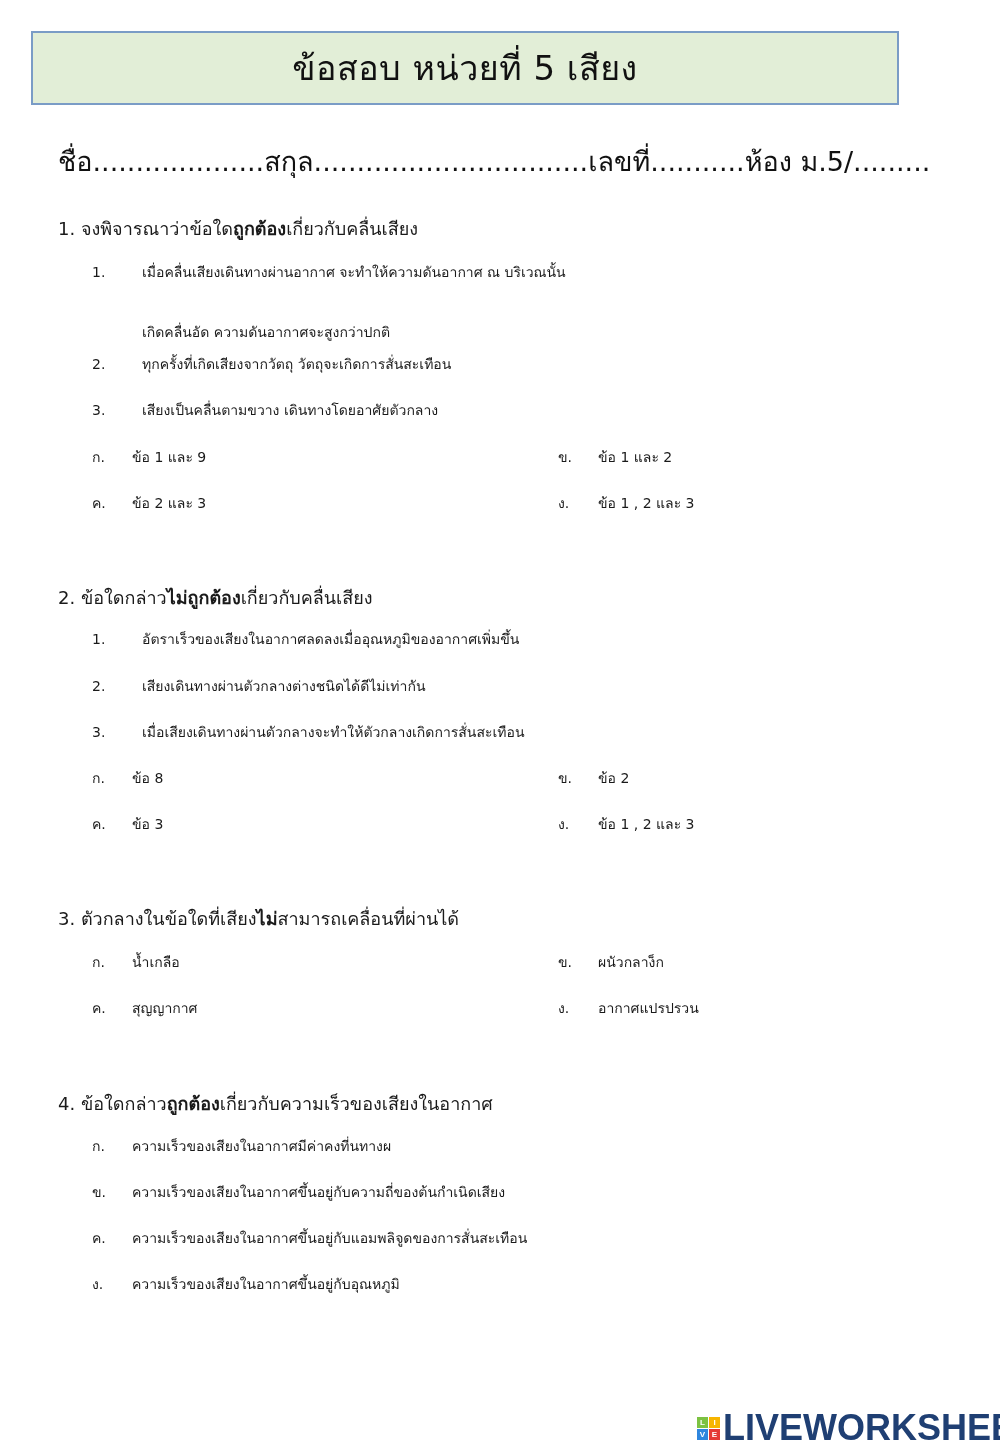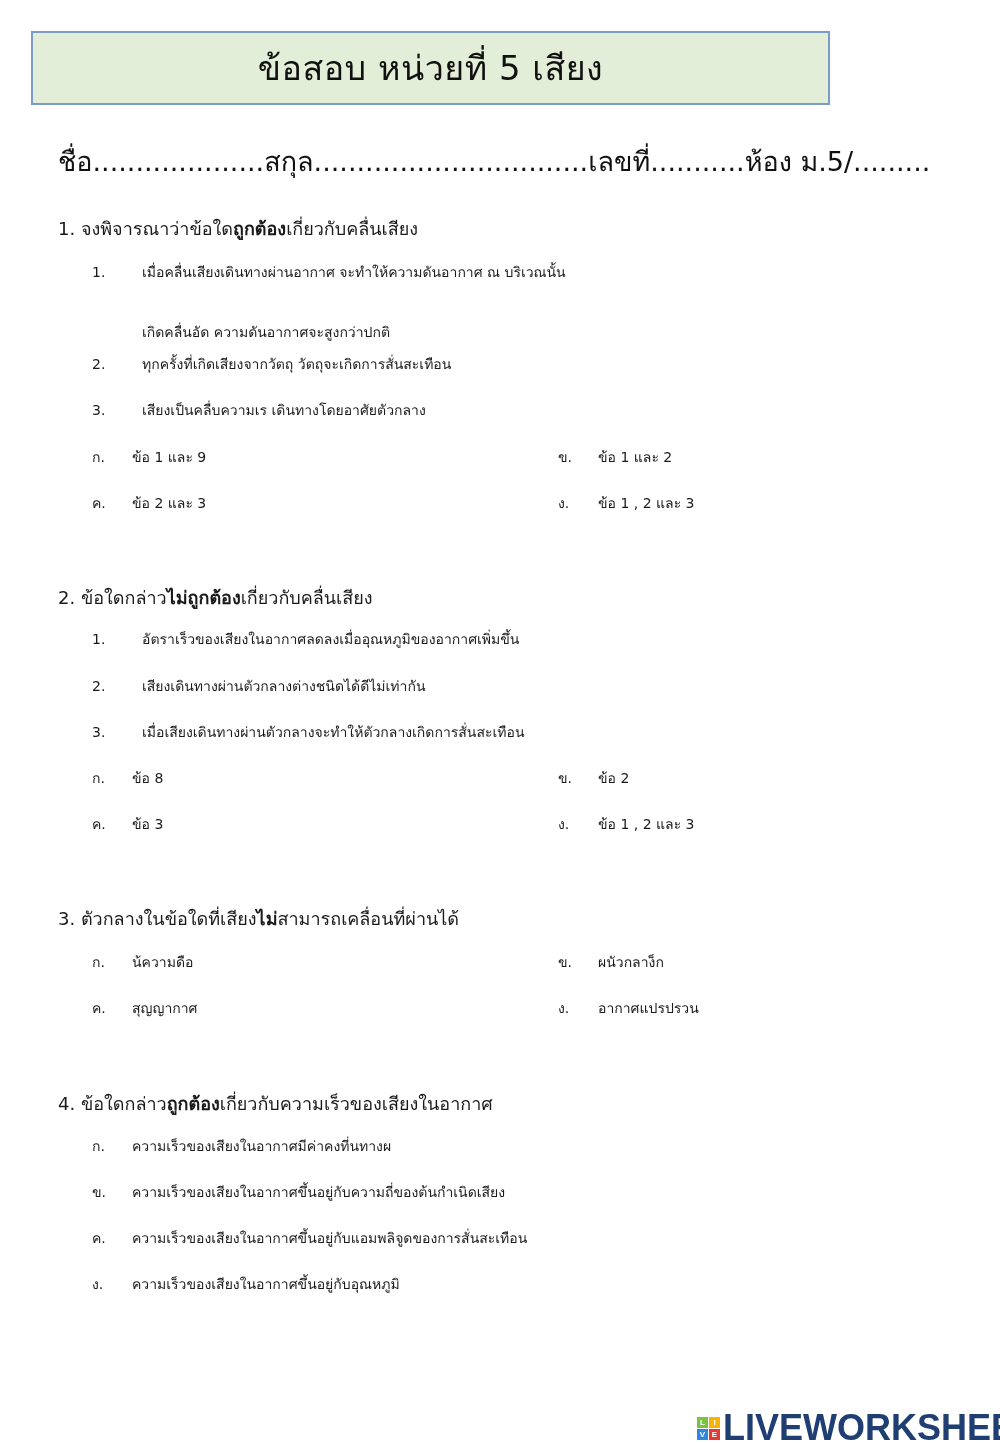--- a/index.html
+++ b/index.html
@@ -1,21 +1,21 @@
 <!DOCTYPE html>
 <html><head>
 <meta charset="utf-8">
 <style>
   html, body { margin: 0; padding: 0; }
   body {
     width: 1000px; height: 1443px; background: #ffffff; position: relative; overflow: hidden;
     font-family: "DejaVu Sans", "Liberation Sans", sans-serif; color: #1a1a1a;
   }
   .title-box {
-    position: absolute; left: 31px; top: 31px; width: 799px; height: 74px;
+    position: absolute; left: 31px; top: 31px; width: 868px; height: 74px;
     background: #e2eed7; border: 2px solid #7a9cc6; box-sizing: border-box;
     display: flex; align-items: center; justify-content: center;
   }
   .title-text { font-size: 34px; color: #111; letter-spacing: 0.5px; }
   .name-line {
     position: absolute; left: 58px; top: 140px; font-size: 27px; color: #111; white-space: nowrap;
   }
   .q { position: absolute; left: 58px; font-size: 18px; white-space: nowrap; }
   .q b { font-weight: bold; }
   .line { position: absolute; font-size: 14px; white-space: nowrap; color: #1a1a1a; }
@@ -43,21 +43,21 @@
 
 <div class="name-line">ชื่อ....................สกุล................................เลขที่...........ห้อง ม.5/.........</div>
 
 <div class="q" style="top:214px;">
   <span>1.</span>
   <span>จงพิจารณาว่าข้อใด</span><b>ถูกต้อง</b><span>เกี่ยวกับคลื่นเสียง</span>
 </div>
 <div class="line" style="left:92px; top:261px;"><span class="num">1.</span><span>เมื่อคลื่นเสียงเดินทางผ่านอากาศ จะทำให้ความดันอากาศ ณ บริเวณนั้น</span></div>
 <div class="line" style="left:142px; top:321px;">เกิดคลื่นอัด ความดันอากาศจะสูงกว่าปกติ</div>
 <div class="line" style="left:92px; top:353px;"><span class="num">2.</span><span>ทุกครั้งที่เกิดเสียงจากวัตถุ วัตถุจะเกิดการสั่นสะเทือน</span></div>
-<div class="line" style="left:92px; top:399px;"><span class="num">3.</span><span>เสียงเป็นคลื่บความเร เดินทางโดยอาศัยตัวกลาง</span></div>
+<div class="line" style="left:92px; top:399px;"><span class="num">3.</span><span>เสียงเป็นคลื่นตามขวาง เดินทางโดยอาศัยตัวกลาง</span></div>
 <div class="line" style="left:92px; top:446px;"><span class="choice-num">ก.</span><span>ข้อ 1 และ 9</span></div>
 <div class="line" style="left:558px; top:446px;"><span class="choice-num">ข.</span><span>ข้อ 1 และ 2</span></div>
 <div class="line" style="left:92px; top:492px;"><span class="choice-num">ค.</span><span>ข้อ 2 และ 3</span></div>
 <div class="line" style="left:558px; top:492px;"><span class="choice-num">ง.</span><span>ข้อ 1 , 2 และ 3</span></div>
 
 <div class="q" style="top:583px;">
   <span>2.</span>
   <span>ข้อใดกล่าว</span><b>ไม่ถูกต้อง</b><span>เกี่ยวกับคลื่นเสียง</span>
 </div>
 <div class="line" style="left:92px; top:628px;"><span class="num">1.</span><span>อัตราเร็วของเสียงในอากาศลดลงเมื่ออุณหภูมิของอากาศเพิ่มขึ้น</span></div>
@@ -65,21 +65,21 @@
 <div class="line" style="left:92px; top:721px;"><span class="num">3.</span><span>เมื่อเสียงเดินทางผ่านตัวกลางจะทำให้ตัวกลางเกิดการสั่นสะเทือน</span></div>
 <div class="line" style="left:92px; top:767px;"><span class="choice-num">ก.</span><span>ข้อ 8</span></div>
 <div class="line" style="left:558px; top:767px;"><span class="choice-num">ข.</span><span>ข้อ 2</span></div>
 <div class="line" style="left:92px; top:813px;"><span class="choice-num">ค.</span><span>ข้อ 3</span></div>
 <div class="line" style="left:558px; top:813px;"><span class="choice-num">ง.</span><span>ข้อ 1 , 2 และ 3</span></div>
 
 <div class="q" style="top:904px;">
   <span>3.</span>
   <span>ตัวกลางในข้อใดที่เสียง</span><b>ไม่</b><span>สามารถเคลื่อนที่ผ่านได้</span>
 </div>
-<div class="line" style="left:92px; top:951px;"><span class="choice-num">ก.</span><span>น้ความดือ</span></div>
+<div class="line" style="left:92px; top:951px;"><span class="choice-num">ก.</span><span>น้ำเกลือ</span></div>
 <div class="line" style="left:558px; top:951px;"><span class="choice-num">ข.</span><span>ผนัวกลาง็ก</span></div>
 <div class="line" style="left:92px; top:997px;"><span class="choice-num">ค.</span><span>สุญญากาศ</span></div>
 <div class="line" style="left:558px; top:997px;"><span class="choice-num">ง.</span><span>อากาศแปรปรวน</span></div>
 
 <div class="q" style="top:1089px;">
   <span>4.</span>
   <span>ข้อใดกล่าว</span><b>ถูกต้อง</b><span>เกี่ยวกับความเร็วของเสียงในอากาศ</span>
 </div>
 <div class="line" style="left:92px; top:1135px;"><span class="choice-num">ก.</span><span>ความเร็วของเสียงในอากาศมีค่าคงที่นทางผ</span></div>
 <div class="line" style="left:92px; top:1181px;"><span class="choice-num">ข.</span><span>ความเร็วของเสียงในอากาศขึ้นอยู่กับความถี่ของต้นกำเนิดเสียง</span></div>

